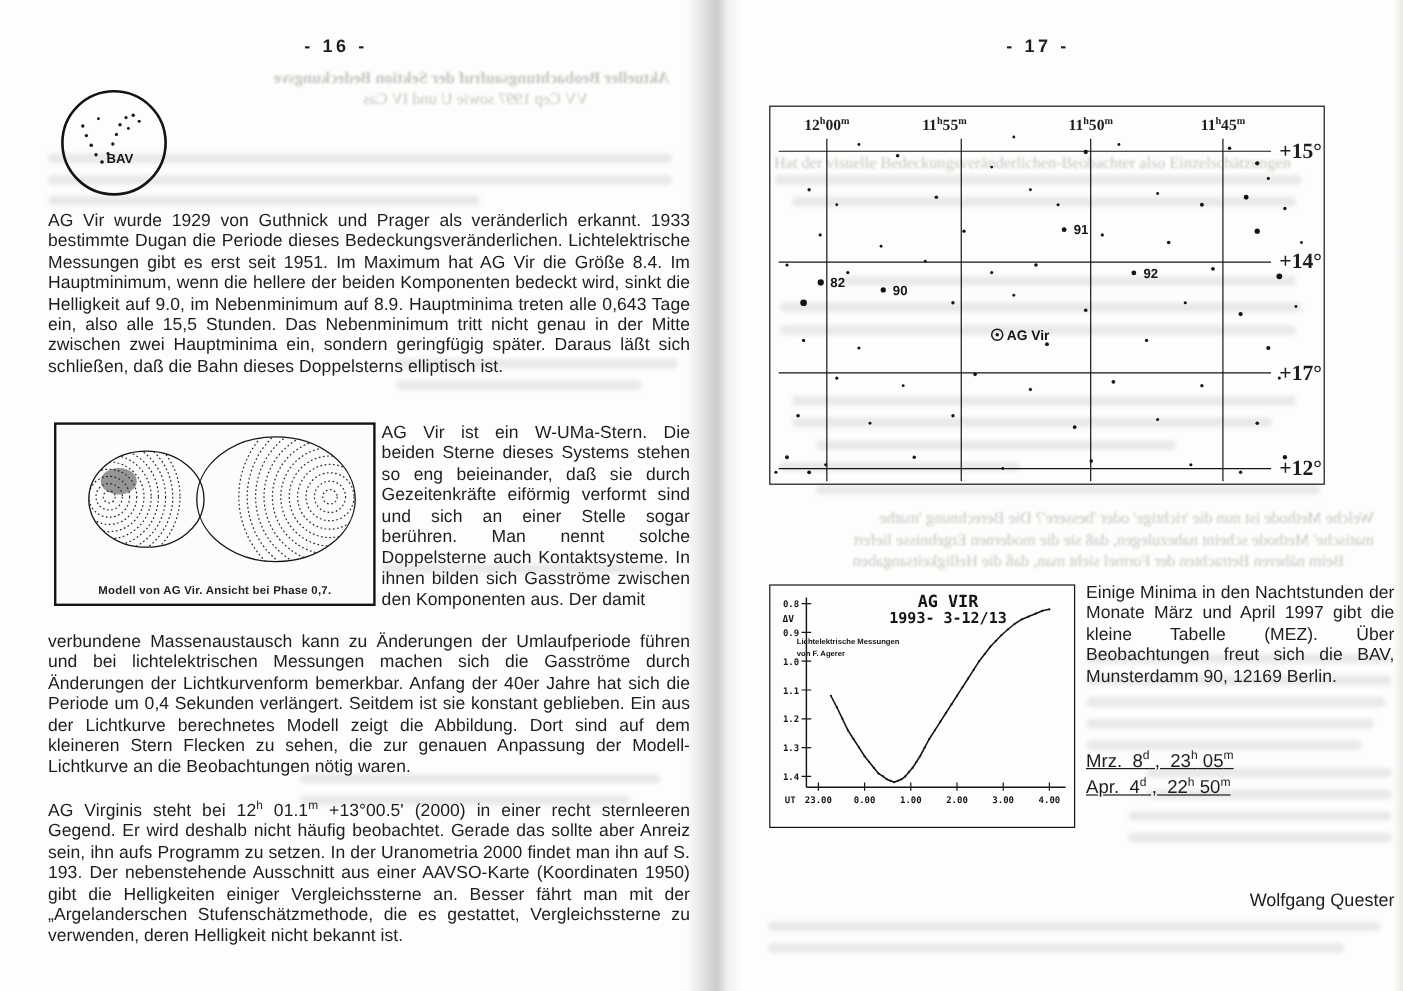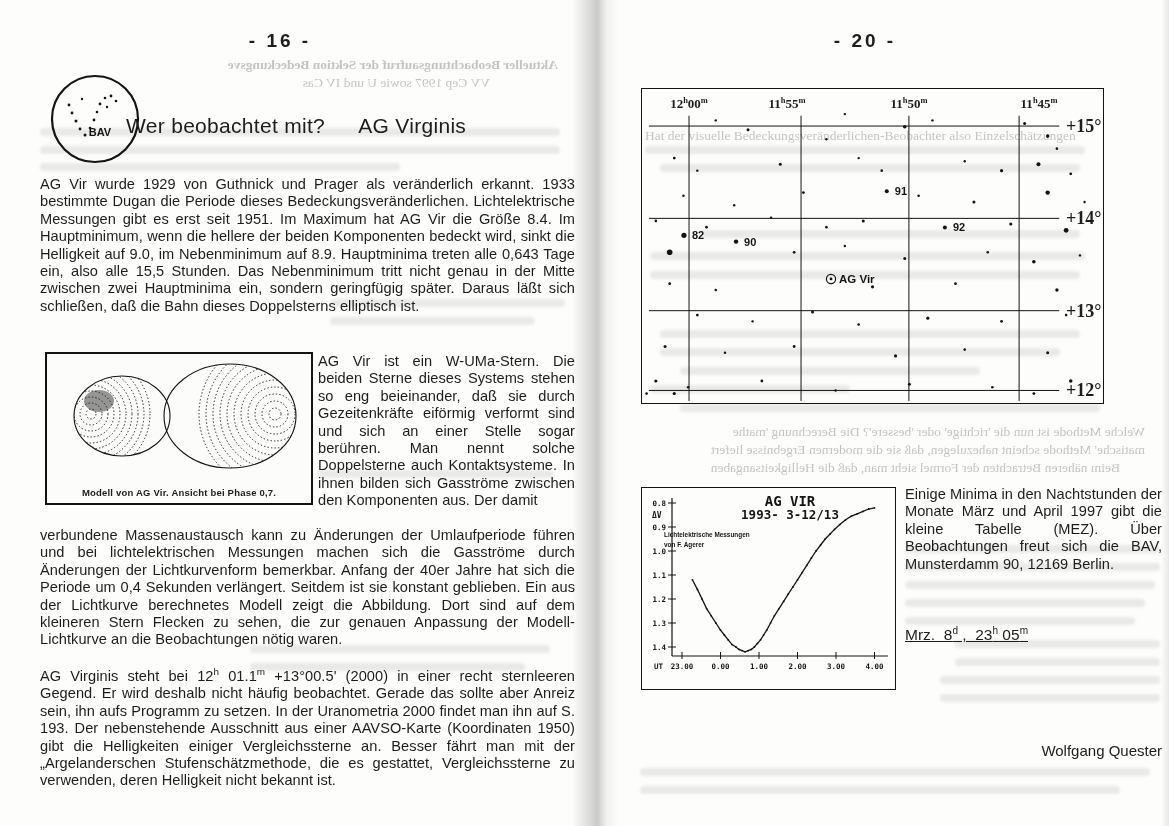--- a/index.html
+++ b/index.html
@@ -1,19 +1,19 @@
 <!DOCTYPE html>
 <html><head>
 <meta charset="utf-8">
 <style>
   html,body{margin:0;padding:0;background:#e8e8e6;}
   #scan{position:relative;width:1169px;height:826px;background:#fdfdfb;overflow:hidden;
         font-family:"Liberation Sans",sans-serif;color:#1d1d1d;}
   .abs{position:absolute;}
-  .pagenum{font-size:19px;font-weight:bold;letter-spacing:3px;text-align:center;}
+  .pagenum{font-size:15px;font-weight:bold;letter-spacing:3px;text-align:center;}
   .title{font-size:21px;letter-spacing:.3px;white-space:nowrap;}
   .body-text{font-size:14.6px;line-height:17.4px;text-align:justify;letter-spacing:.05px;}
   .body-text sup, .seg sup{font-size:68%;line-height:0;}
   .gutter{position:absolute;top:0;left:572px;width:46px;height:826px;
           background:linear-gradient(90deg,rgba(0,0,0,0) 0%,rgba(0,0,0,.14) 40%,rgba(0,0,0,.20) 55%,rgba(0,0,0,.05) 75%,rgba(0,0,0,0) 100%);}
   .edge-r{position:absolute;top:0;right:0;width:8px;height:826px;background:linear-gradient(90deg,rgba(0,0,0,0),rgba(0,0,0,.08));}
   
   .bleed-t{position:absolute;font-family:"Liberation Serif",serif;font-size:13.5px;color:#40403e;
            opacity:.30;filter:blur(.7px);white-space:nowrap;overflow:hidden;pointer-events:none;}
   .mir{transform:scaleX(-1);}
@@ -96,25 +96,20 @@
         <circle cx="57" cy="26" r="1.3"></circle>
           <circle cx="63" cy="24" r="1.4"></circle>
           <circle cx="68" cy="29" r="1.3"></circle>
         <circle cx="34" cy="27" r="1.2"></circle>
           <circle cx="59" cy="35" r="1.2"></circle>
       </g>
       <text x="52" y="64" font-family="Liberation Sans, sans-serif" font-size="11" font-weight="bold" text-anchor="middle" fill="#141414">BAV</text>
     </svg>
   </div>
 
-  <div class="abs title" style="left:126px;top:114px;">
-    <span>Wer beobachtet mit?</span>
-    <span style="display:inline-block;width:22px;"></span>
-    <span>AG Virginis</span>
-  </div>
 
   <div class="abs body-text" style="left:40px;top:176px;width:535px;">AG Vir wurde 1929 von Guthnick und Prager als veränderlich erkannt.  1933 bestimmte Dugan die Periode dieses Bedeckungsveränderlichen. Lichtelektrische Messungen gibt es erst seit 1951. Im Maximum hat AG Vir die Größe 8.4. Im Hauptminimum, wenn die hellere der beiden Komponenten bedeckt wird, sinkt die Helligkeit auf 9.0, im Nebenminimum auf 8.9. Hauptminima treten alle 0,643 Tage ein, also alle 15,5 Stunden. Das Nebenminimum tritt nicht genau in der Mitte zwischen zwei Hauptminima ein, sondern geringfügig später. Daraus läßt sich schließen, daß die Bahn dieses Doppelsterns elliptisch ist.</div>
 
   <div class="abs model-box" style="left:45px;top:352px;width:264px;height:149px;">
     <svg width="264" height="124" viewBox="0 0 264 124" style="position:absolute;left:0;top:2px;">
       <defs>
         <clipPath id="cpL">
             <ellipse cx="75" cy="60" rx="48" ry="40"></ellipse>
           </clipPath>
         <clipPath id="cpR">
@@ -155,21 +150,21 @@
 
   <div class="abs body-text" style="left:318px;top:353px;width:257px;">AG Vir ist ein W-UMa-Stern. Die beiden Sterne dieses Systems stehen so eng beieinander, daß sie durch Gezeitenkräfte eiförmig verformt sind und sich an einer Stelle sogar berühren. Man nennt solche Doppelsterne auch Kontaktsysteme. In ihnen bilden sich Gasströme zwischen den Komponenten aus. Der damit</div>
 
   <div class="abs body-text" style="left:40px;top:527px;width:535px;">verbundene Massenaustausch kann zu Änderungen der Umlaufperiode führen und bei lichtelektrischen Messungen machen sich die Gasströme durch Änderungen der Lichtkurvenform bemerkbar. Anfang der 40er Jahre hat sich die Periode um 0,4 Sekunden verlängert. Seitdem ist sie konstant geblieben. Ein aus der Lichtkurve berechnetes Modell zeigt die Abbildung. Dort sind auf dem kleineren Stern Flecken zu sehen, die zur genauen Anpassung der Modell-Lichtkurve an die Beobachtungen nötig waren.</div>
 
   <div class="abs body-text seg" style="left:40px;top:668px;width:535px;"><span>AG Virginis steht bei 12</span><sup>h</sup><span> 01.1</span><sup>m</sup><span>  +13°00.5'  (2000) in einer recht sternleeren Gegend. Er wird deshalb nicht häufig beobachtet. Gerade das sollte aber Anreiz sein, ihn aufs Programm zu setzen. In der Uranometria 2000 findet man ihn auf S. 193. Der nebenstehende Ausschnitt aus einer AAVSO-Karte (Koordinaten 1950) gibt die Helligkeiten einiger Vergleichssterne an. Besser fährt man mit der „Argelanderschen Stufenschätzmethode, die es gestattet, Vergleichssterne zu verwenden, deren Helligkeit nicht bekannt ist.</span></div>
 
   <div class="gutter"></div>
   <div class="edge-r"></div>
 
-  <div class="abs pagenum" style="left:620px;top:30px;width:490px;">-  20  -</div>
+  <div class="abs pagenum" style="left:620px;top:30px;width:490px;">-  17  -</div>
 
   <div class="abs chart-box" style="left:641px;top:88px;width:461px;height:314px;">
     <svg id="starfield" width="461" height="314" viewBox="0 0 461 314" style="position:absolute;left:0;top:0;">
         <line x1="47.022" y1="26.69" x2="47.022" y2="312" stroke="#141414" stroke-width="1"></line>
         <line x1="159.045" y1="26.69" x2="159.045" y2="312" stroke="#141414" stroke-width="1"></line>
         <line x1="266.919" y1="26.69" x2="266.919" y2="312" stroke="#141414" stroke-width="1"></line>
         <line x1="377.09799999999996" y1="26.69" x2="377.09799999999996" y2="312" stroke="#141414" stroke-width="1"></line>
         <line x1="6.915" y1="37.052" x2="417.205" y2="37.052" stroke="#141414" stroke-width="1"></line>
         <line x1="6.915" y1="129.36800000000002" x2="417.205" y2="129.36800000000002" stroke="#141414" stroke-width="1"></line>
         <line x1="6.915" y1="221.684" x2="417.205" y2="221.684" stroke="#141414" stroke-width="1"></line>
@@ -250,26 +245,26 @@
         <circle cx="302.877" cy="138.474" r="2" fill="#141414"></circle>
         <text x="310.877" y="142.474" font-size="11" font-weight="bold" fill="#141414" font-family="Liberation Sans, sans-serif">92</text>
         <circle cx="189.01" cy="189.97" r="4.6" fill="none" stroke="#141414" stroke-width="1.2"></circle>
         <circle cx="189.01" cy="189.97" r="1.4" fill="#141414"></circle>
         <text x="197.01" y="193.97" font-size="11.5" font-weight="bold" fill="#141414" font-family="Liberation Sans, sans-serif">AG Vir</text>
       </svg>
     <div id="ra-labels">
         <div class="ra-label" style="left: 47.022px; top: 6px;"><span>12</span><sup>h</sup><span>00</span><sup>m</sup></div>
         <div class="ra-label" style="left: 145px; top: 6px;"><span>11</span><sup>h</sup><span>55</span><sup>m</sup></div>
         <div class="ra-label" style="left: 266.919px; top: 6px;"><span>11</span><sup>h</sup><span>50</span><sup>m</sup></div>
-        <div class="ra-label" style="left: 377.098px; top: 6px; margin-left: 20px;"><span>11</span><sup>h</sup><span>45</span><sup>m</sup></div>
+        <div class="ra-label" style="left: 377.098px; top: 6px;"><span>11</span><sup>h</sup><span>45</span><sup>m</sup></div>
       </div>
     <div id="dec-labels">
         <div class="dec-label" style="left: 424.12px; top: 37.052px;">+15°</div>
         <div class="dec-label" style="left: 424.12px; top: 129.368px;">+14°</div>
-        <div class="dec-label" style="left: 424.12px; top: 221.684px;">+13°</div>
+        <div class="dec-label" style="left: 424.12px; top: 221.684px;">+17°</div>
         <div class="dec-label" style="left: 424.12px; top: 301.44px;">+12°</div>
       </div>
   </div>
 
   <div class="abs chart-box" style="left:641px;top:487px;width:253px;height:201px;background:rgba(253,253,251,.6);">
     <svg id="lightcurve" width="253" height="201" viewBox="0 0 253 201" style="position:absolute;left:0;top:0;">
         <line x1="30" y1="10" x2="30" y2="168" stroke="#141414" stroke-width="1.2"></line>
         <line x1="30" y1="168" x2="246" y2="168" stroke="#141414" stroke-width="1.2"></line>
         <line x1="26" y1="15" x2="34" y2="15" stroke="#141414" stroke-width="1"></line>
         <text x="24" y="18" font-size="7.5" text-anchor="end" fill="#141414" class="lc-mono" font-weight="bold">0.8</text>
@@ -347,16 +342,17 @@
         <circle cx="220.95000000000002" cy="23.39999999999998" r="0.9" fill="#141414"></circle>
         <circle cx="226.725" cy="20.99999999999998" r="0.9" fill="#141414"></circle>
         <circle cx="232.5" cy="19.799999999999976" r="0.9" fill="#141414"></circle>
       </svg>
   </div>
 
   <div class="abs body-text" style="left:905px;top:486px;width:257px;">Einige Minima in den Nachtstunden der Monate März und April 1997 gibt die kleine Tabelle (MEZ). Über Beobachtungen freut sich die BAV, Munsterdamm 90, 12169  Berlin.</div>
 
   <div class="abs" style="left:905px;top:624px;width:257px;" id="minima-table">
       <div class="minima-row"><span>Mrz.  8</span><sup>d</sup><span> ,  23</span><sup>h</sup><span> 05</span><sup>m</sup></div>
+      <div class="minima-row"><span>Apr.  4</span><sup>d</sup><span> ,  22</span><sup>h</sup><span> 50</span><sup>m</sup></div>
     </div>
 
   <div class="abs signature" style="left:905px;top:742px;width:257px;">Wolfgang Quester</div>
 </div>
 
 </body></html>

